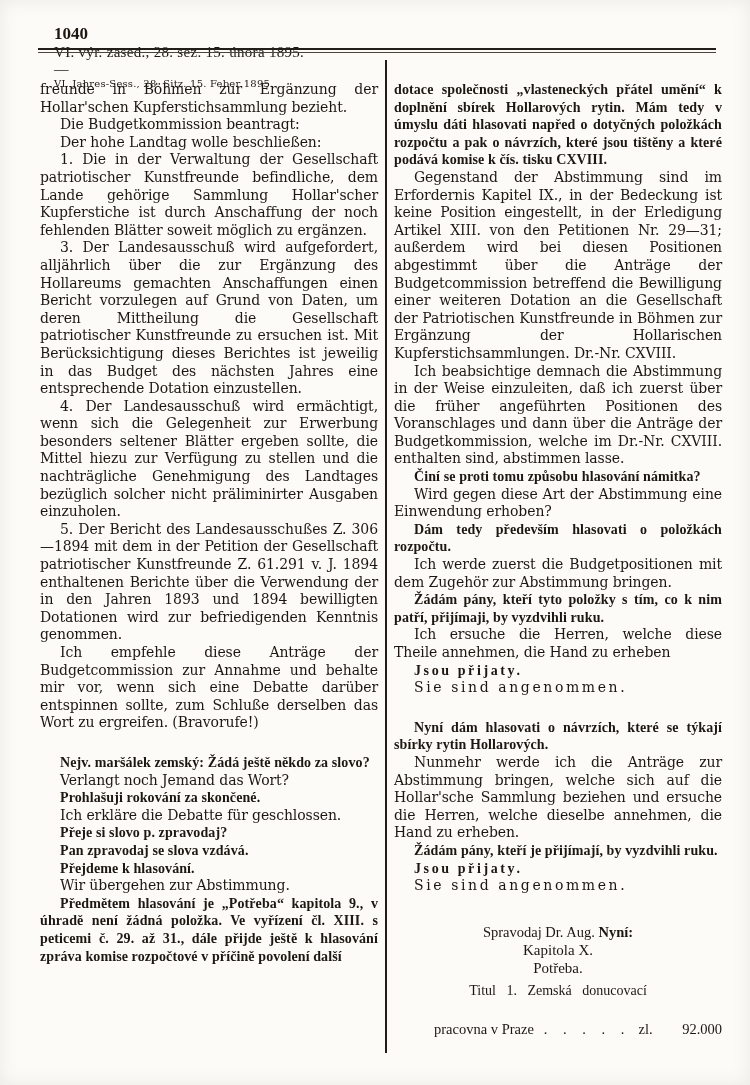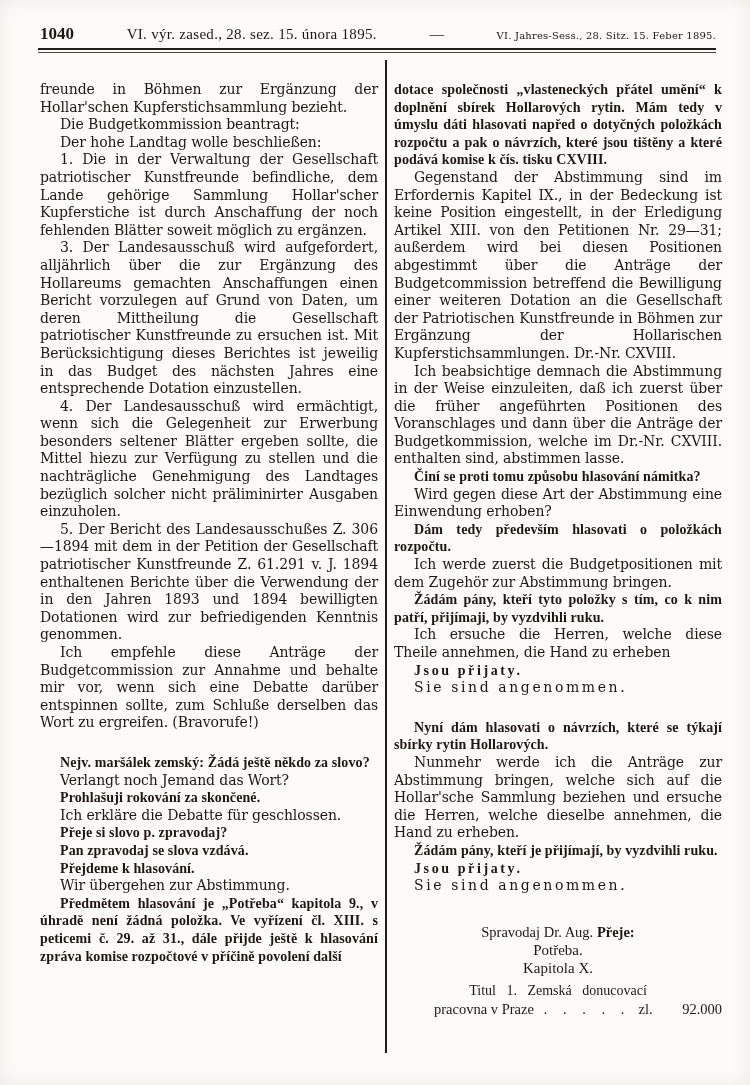--- a/index.html
+++ b/index.html
@@ -6,23 +6,24 @@
   .page{
     position:relative;
     width:750px;height:1085px;
     background:#fcfbf7;
     overflow:hidden;
     color:#1d1712;
     box-shadow:inset 0 0 18px rgba(120,110,95,.12);
   }
   
   .hdr{
-    position:absolute;top:24px;left:40px;right:34px;
+    position:absolute;top:24px;left:54px;right:34px;
     display:flex;align-items:baseline;justify-content:space-between;
     white-space:nowrap;
+    flex-direction:column;
   }
   .hdr .pageno{font-family:"Liberation Serif",serif;font-weight:700;font-size:17px;}
   .hdr .cz-date{font-family:"Liberation Serif",serif;font-size:15px;letter-spacing:.3px;}
   .hdr .sep{font-family:"Liberation Serif",serif;font-size:14.5px;}
   .hdr .de-date{font-family:"DejaVu Serif",serif;font-size:10px;letter-spacing:.2px;}
   .rule{position:absolute;left:38px;right:34px;top:48px;}
   .rule .a{height:2px;background:#211d18;}
   .rule .b{height:1px;background:#4a443c;margin-top:1.5px;}
   
   .divider{position:absolute;left:385px;top:60px;width:1.5px;height:993px;background:#221d17;}
@@ -38,21 +39,21 @@
   
   .speaker-block{margin-top:29px;text-align:center;}
   .speaker-line{font-family:"Liberation Serif",serif;font-size:14.5px;text-indent:0;text-align:center;}
   .speaker-line .name{font-weight:700;}
   .h-center{font-family:"Liberation Serif",serif;font-size:15px;text-align:center;text-indent:0;line-height:18px;}
   .h-sub{margin-top:9px;}
   .budget{margin-top:5px;font-family:"Liberation Serif",serif;font-size:14.5px;}
   .budget .l1{text-indent:0;text-align:center;word-spacing:7px;line-height:18px;}
   .budget .l2{display:flex;align-items:baseline;padding-left:40px;line-height:18px;}
   .budget .l2 .dots{margin-left:10px;letter-spacing:6px;}
-  .budget .l2 .cur{margin-left:8px;}
+  .budget .l2 .cur{margin-left:8px;margin-top:20px;}
   .budget .l2 .amt{margin-left:auto;}
 </style>
 </head>
 <body>
 
 <div class="page">
 
   <div class="hdr">
     <span class="pageno">1040</span>
     <span class="cz-date">VI. výr. zased., 28. sez. 15. února 1895.</span>
@@ -100,24 +101,24 @@
     <p class="de sp">Sie sind angenommen.</p>
     <p class="cs gap">Nyní dám hlasovati o návrzích, které se týkají sbírky rytin Hollarových.</p>
     <p class="de">Nunmehr werde ich die Anträge zur Abstimmung bringen, welche sich auf die Hollar'sche Sammlung beziehen und ersuche die Herren, welche dieselbe annehmen, die Hand zu erheben.</p>
     <p class="cs">Žádám pány, kteří je přijímají, by vyzdvihli ruku.</p>
     <p class="cs sp">Jsou přijaty.</p>
     <p class="de sp">Sie sind angenommen.</p>
 
     <div class="speaker-block">
       <p class="speaker-line">
         <span>Spravodaj Dr. Aug.</span>
-        <span class="name">Přeje:</span>
+        <span class="name">Nyní:</span>
       </p>
+      <p class="h-center">Kapitola X.</p>
       <p class="h-center">Potřeba.</p>
-      <p class="h-center">Kapitola X.</p>
     </div>
 
     <div class="budget">
       <p class="l1">
         <span>Titul 1.</span>
         <span>Zemská donucovací</span>
       </p>
       <div class="l2">
         <span>pracovna v Praze</span>
         <span class="dots">. . . . .</span>

